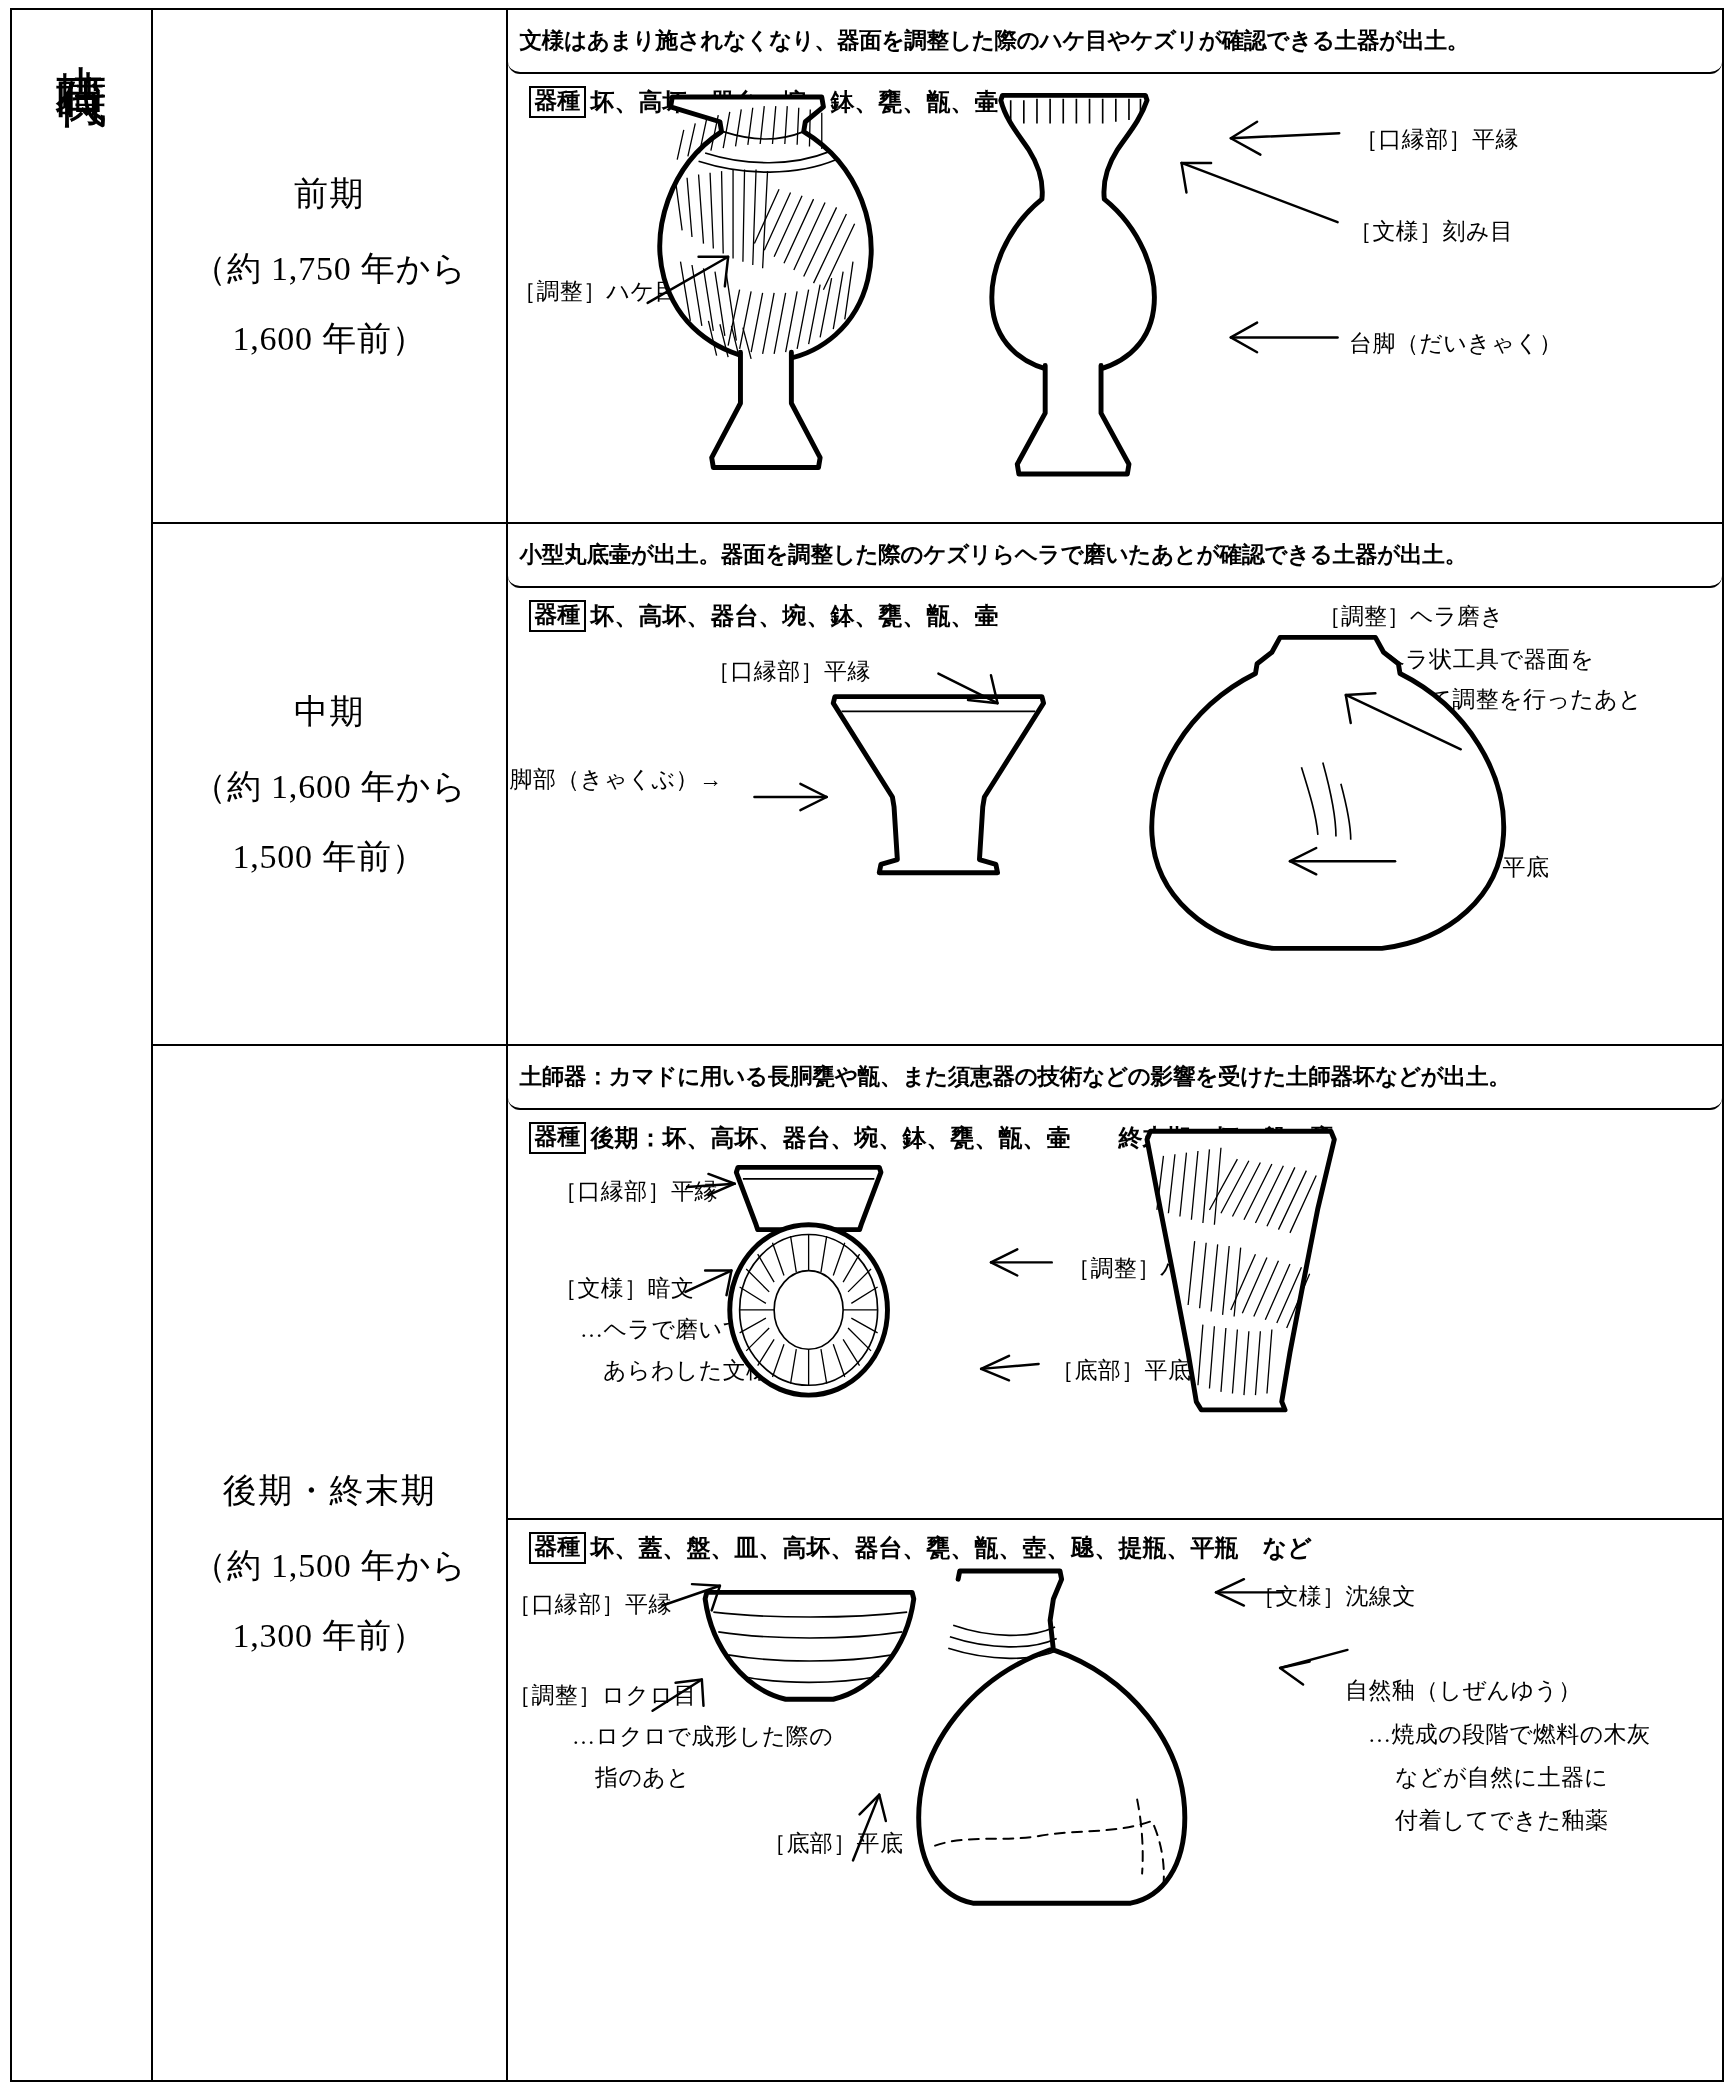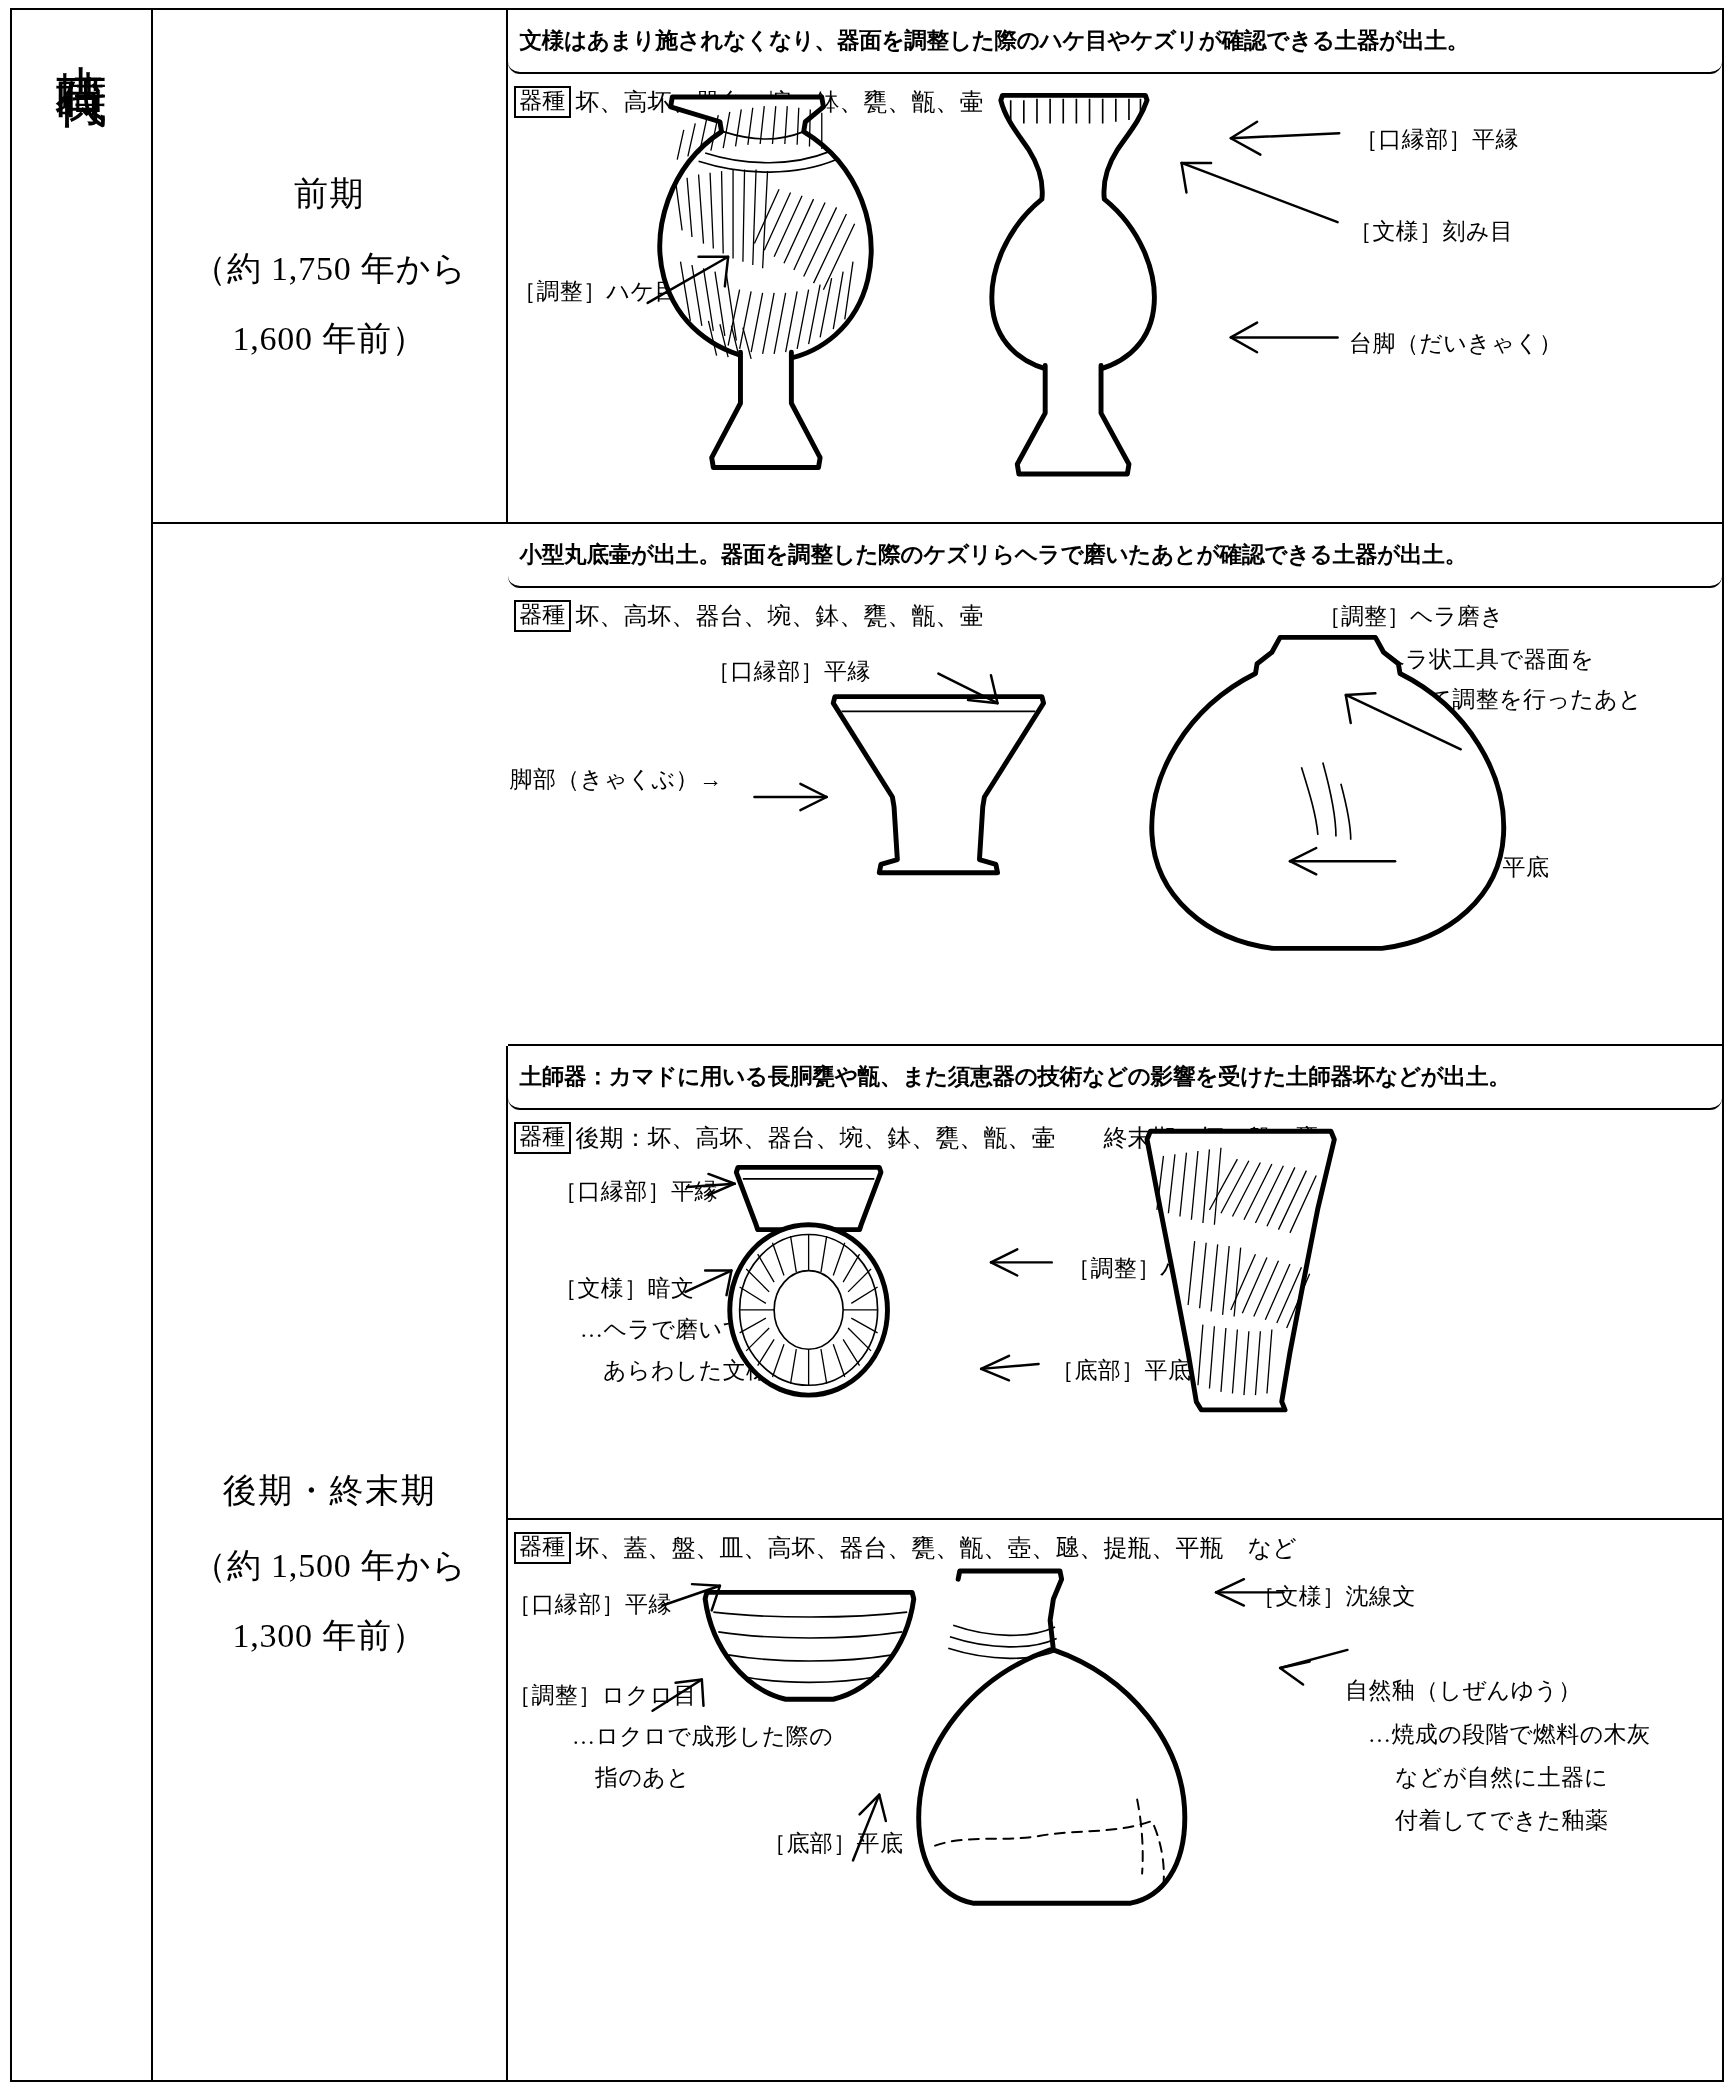--- a/index.html
+++ b/index.html
@@ -86,25 +86,25 @@
   }
   .desc-band.h1 { height: 64px; }
   .desc-band.h2 { height: 109px; align-items: center; }
   .desc-band .multi { width: 100%; }
   .desc-band .multi .l2 { padding-left: 51px; }
 
   .fig-band { position: relative; }
 
   .kisyu-row {
     position: absolute;
-    left: 6px; top: 11.5px;
+    left: 21px; top: 11.5px;
     display: flex; align-items: center;
     font-size: 24px;
     font-family: "Liberation Sans", "DejaVu Sans", sans-serif;
-    font-weight: normal;
+    font-weight: bold;
     white-space: nowrap;
   }
   .kisyu-box {
     border: 2.5px solid #000;
     padding: 0.8px 3.3px 2.5px 3.3px;
     margin-right: 5px;
     line-height: 1.1;
     font-size: 23px;
   }
   .kisyu-extra { margin-left: 48px; }
@@ -239,20 +239,25 @@
             <path class="arrow" d="M880,320 L912,302 M880,320 L912,338"></path>
           </g>
           <g>
             <path class="arrow" d="M170,278 L268,222"></path>
             <path class="arrow" d="M268,222 L232,222 M268,222 L264,258"></path>
           </g>
         </svg>
       </div>
     </div>
 
+    <div class="period-cell r2">
+      <div class="period-name">中期</div>
+      <div class="period-years">（約 1,600 年から</div>
+      <div class="period-years">1,500 年前）</div>
+    </div>
 
     <div class="content-cell r2">
       <div class="desc-band h1">小型丸底壷が出土。器面を調整した際のケズリらヘラで磨いたあとが確認できる土器が出土。</div>
 
       <div class="fig-band" style="height:455px;">
         <div class="kisyu-row">
           <span class="kisyu-box">器種</span>
           <span>坏、高坏、器台、埦、鉢、甕、甑、壷</span>
         </div>
 

